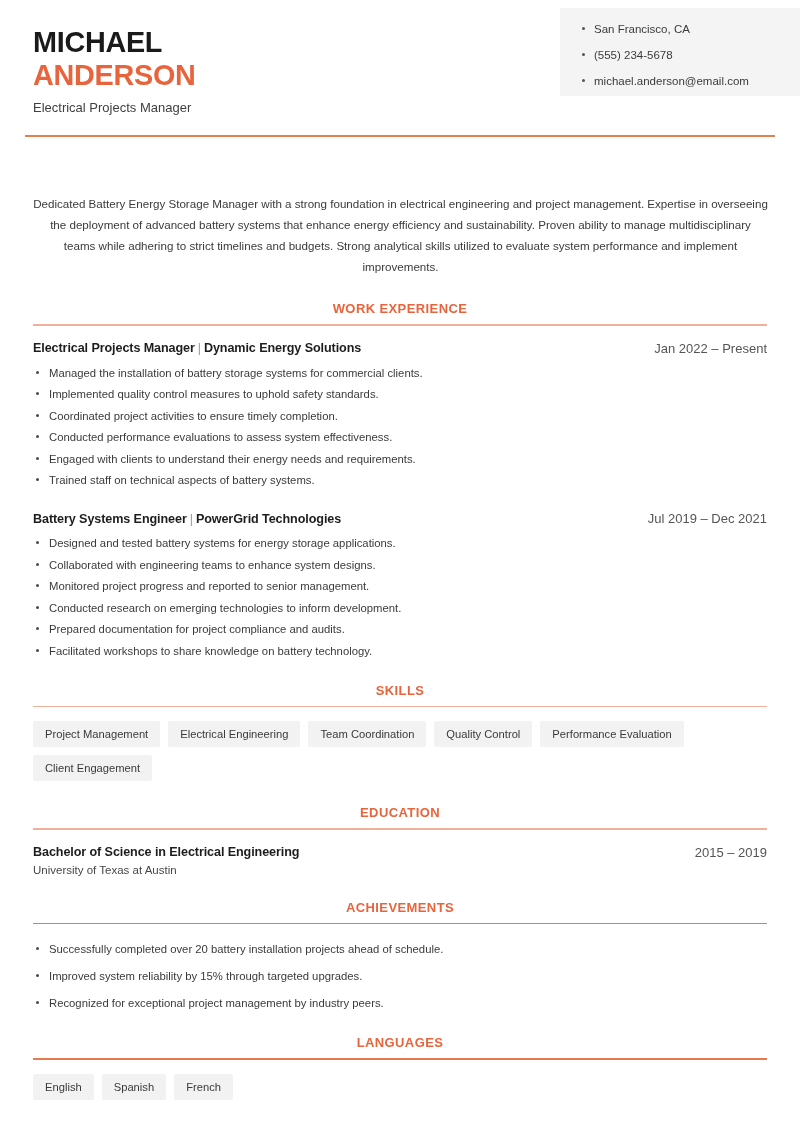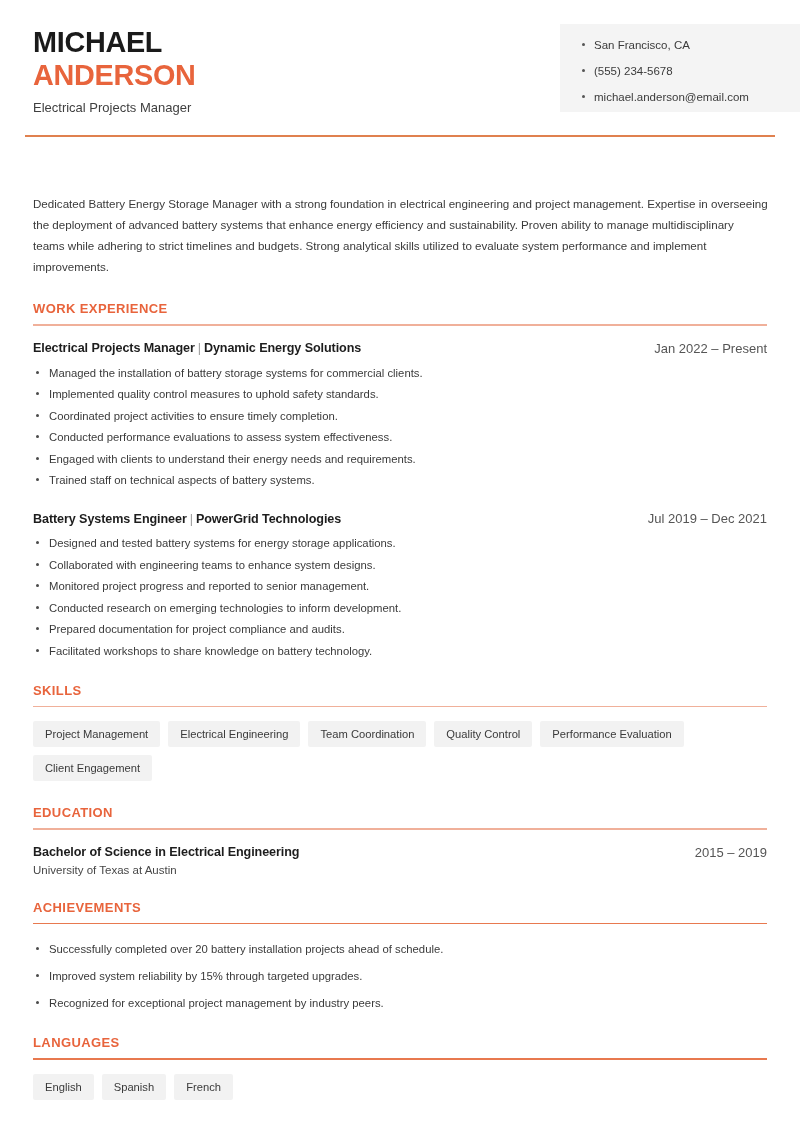--- a/index.html
+++ b/index.html
@@ -19,21 +19,21 @@
 
   
   .header {
     position: relative;
     height: 166px;
   }
 
   .contact-box {
     position: absolute;
     left: 560px;
-    top: 24px;
+    top: 8px;
     width: 240px;
     height: 88px;
     background: #f4f4f4;
     padding: 14px 0 0 22px;
   }
 
   .contact-item {
     font-size: 11.5px;
     color: #3b3b3b;
     line-height: 14px;
@@ -91,34 +91,35 @@
   
   .page {
     padding: 0 33px;
   }
 
   .summary {
     margin-top: 27px;
     font-size: 11.6px;
     line-height: 21px;
     color: #3a3a3a;
-    text-align: left;
+    text-align: center;
     width: 735px;
   }
 
   
   .section { margin-top: 24px; }
 
   .section-title {
     font-size: 13px;
     font-weight: 700;
     color: #e8643c;
     letter-spacing: 0.4px;
     text-transform: uppercase;
     font-family: "Liberation Sans Narrow", "Liberation Sans", sans-serif;
+    text-align: center;
   }
 
   .section-rule {
     margin-top: 8px;
     height: 1.5px;
     background: #f0b09a;
     width: 100%;
   }
   .section-rule.strong { background: #e8794f; }
 

